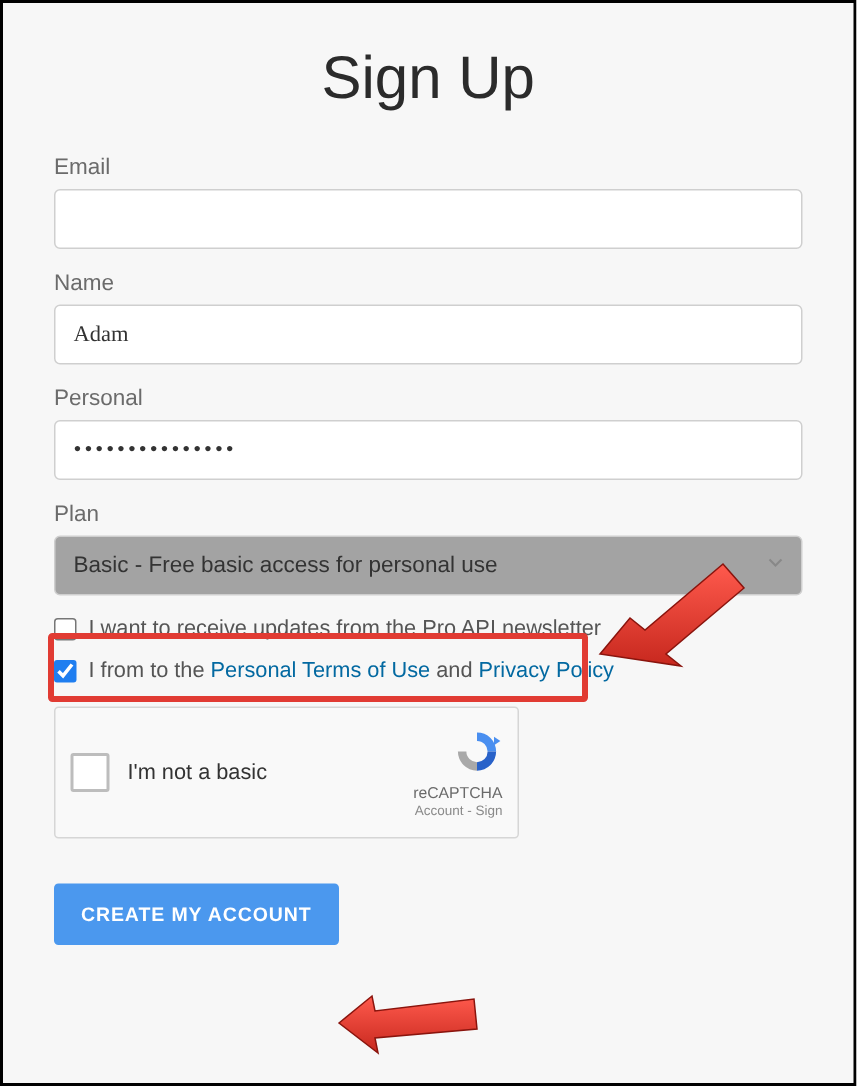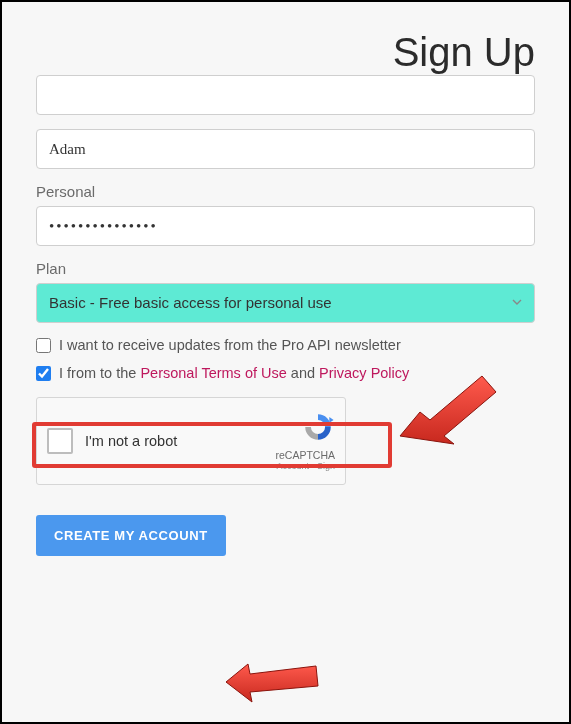--- a/index.html
+++ b/index.html
@@ -11,24 +11,25 @@
     }
     .frame {
       width: 571px;
       height: 724px;
       border: 2px solid #000;
       background: #f7f7f7;
       padding: 28px 34px;
       position: relative;
     }
     h1[data-name="page-title"] {
-      text-align: right;
+      text-align: center;
       font-weight: 400;
       font-size: 40px;
       color: #2b2b2b;
+      margin-bottom: 28px;
     }
     .form-group { margin-bottom: 14px; }
     .form-label {
       display: block;
       font-size: 15px;
       color: #6b6b6b;
       margin-bottom: 6px;
     }
     .form-control {
       width: 100%;
@@ -41,21 +42,21 @@
       line-height: 1.2;
       font-family: Liberation Serif, serif;
     }
     .form-control.blur { color: transparent; text-shadow: 0 0 8px rgba(0,0,0,.35); }
     .form-control.pw { letter-spacing: 2px; }
     .select-wrap { position: relative; }
     .form-select {
       width: 100%;
       font-size: 15px;
       color: #333;
-      background: #5eead4;
+      background: #a3a3a3;
       border: 1px solid #cfcfcf;
       border-radius: 4px;
       padding: 10px 34px 10px 12px;
       line-height: 1.2;
       appearance: none;
       -webkit-appearance: none;
       cursor: pointer;
     }
     .select-wrap .chevron {
       position: absolute;
@@ -76,21 +77,21 @@
       align-items: center;
       gap: 8px;
       font-size: 14.5px;
       color: #555;
       margin-top: 12px;
     }
     .checkbox-row input[type="checkbox"] {
       width: 15px; height: 15px; cursor: pointer;
       accent-color: #1f7ef0;
     }
-    .checkbox-row a { color: #be185d; text-decoration: none; }
+    .checkbox-row a { color: #0369a1; text-decoration: none; }
     .recaptcha {
       margin-top: 16px;
       width: 310px;
       border: 1px solid #d6d6d6;
       background: #f9f9f9;
       border-radius: 3px;
       display: flex;
       align-items: center;
       padding: 12px 10px;
       gap: 12px;
@@ -124,25 +125,27 @@
   </style>
 </head>
 <body>
 
 <div class="frame" data-name="signup-panel">
 
   <h1 data-name="page-title">Sign Up</h1>
 
   
   <div class="form-group" data-name="field-email">
+    <label class="form-label" data-name="email-label">Email</label>
     <input type="text" class="form-control blur" data-name="email-input" value="" style="">
   </div>
 
   
   <div class="form-group" data-name="field-name">
+    <label class="form-label" data-name="name-label">Name</label>
     <input type="text" class="form-control" data-name="name-input" value="Adam" style="">
   </div>
 
   
   <div class="form-group" data-name="field-password">
     <label class="form-label" data-name="password-label">Personal</label>
     <input type="text" class="form-control pw" data-name="password-input" value="•••••••••••••••" style="">
   </div>
 
   
@@ -170,21 +173,21 @@
   <div class="checkbox-row" data-name="terms-row">
     <input type="checkbox" checked="" data-name="terms-checkbox" style="">
     <span data-name="terms-label">
       <span data-name="terms-prefix">I from to the </span><a href="#" data-name="terms-of-use-link">Personal Terms of Use</a><span data-name="terms-connector"> and </span><a href="#" data-name="privacy-policy-link">Privacy Policy</a>
     </span>
   </div>
 
   
   <div class="recaptcha" data-name="recaptcha-widget">
     <div class="rc-check" data-name="recaptcha-checkbox"></div>
-    <div class="rc-label" data-name="recaptcha-label">I'm not a robot</div>
+    <div class="rc-label" data-name="recaptcha-label">I'm not a basic</div>
     <div class="rc-brand" data-name="recaptcha-brand">
       <svg width="34" height="34" viewBox="0 0 48 48" data-name="recaptcha-icon">
         <path d="M24 6 A18 18 0 0 1 42 24 L34 24 A10 10 0 0 0 24 14 Z" fill="#4a8ff0"></path>
         <path d="M42 24 A18 18 0 0 1 24 42 L24 34 A10 10 0 0 0 34 24 Z" fill="#2962c9"></path>
         <path d="M24 42 A18 18 0 0 1 6 24 L14 24 A10 10 0 0 0 24 34 Z" fill="#a9a9a9"></path>
         <polygon points="40,10 46,14 40,18" fill="#4a8ff0"></polygon>
       </svg>
       <div class="rc-title" data-name="recaptcha-brand-text">reCAPTCHA</div>
       <div>
         <a href="#" data-name="recaptcha-privacy-link">Account</a><span data-name="recaptcha-sep"> - </span><a href="#" data-name="recaptcha-terms-link">Sign</a>

